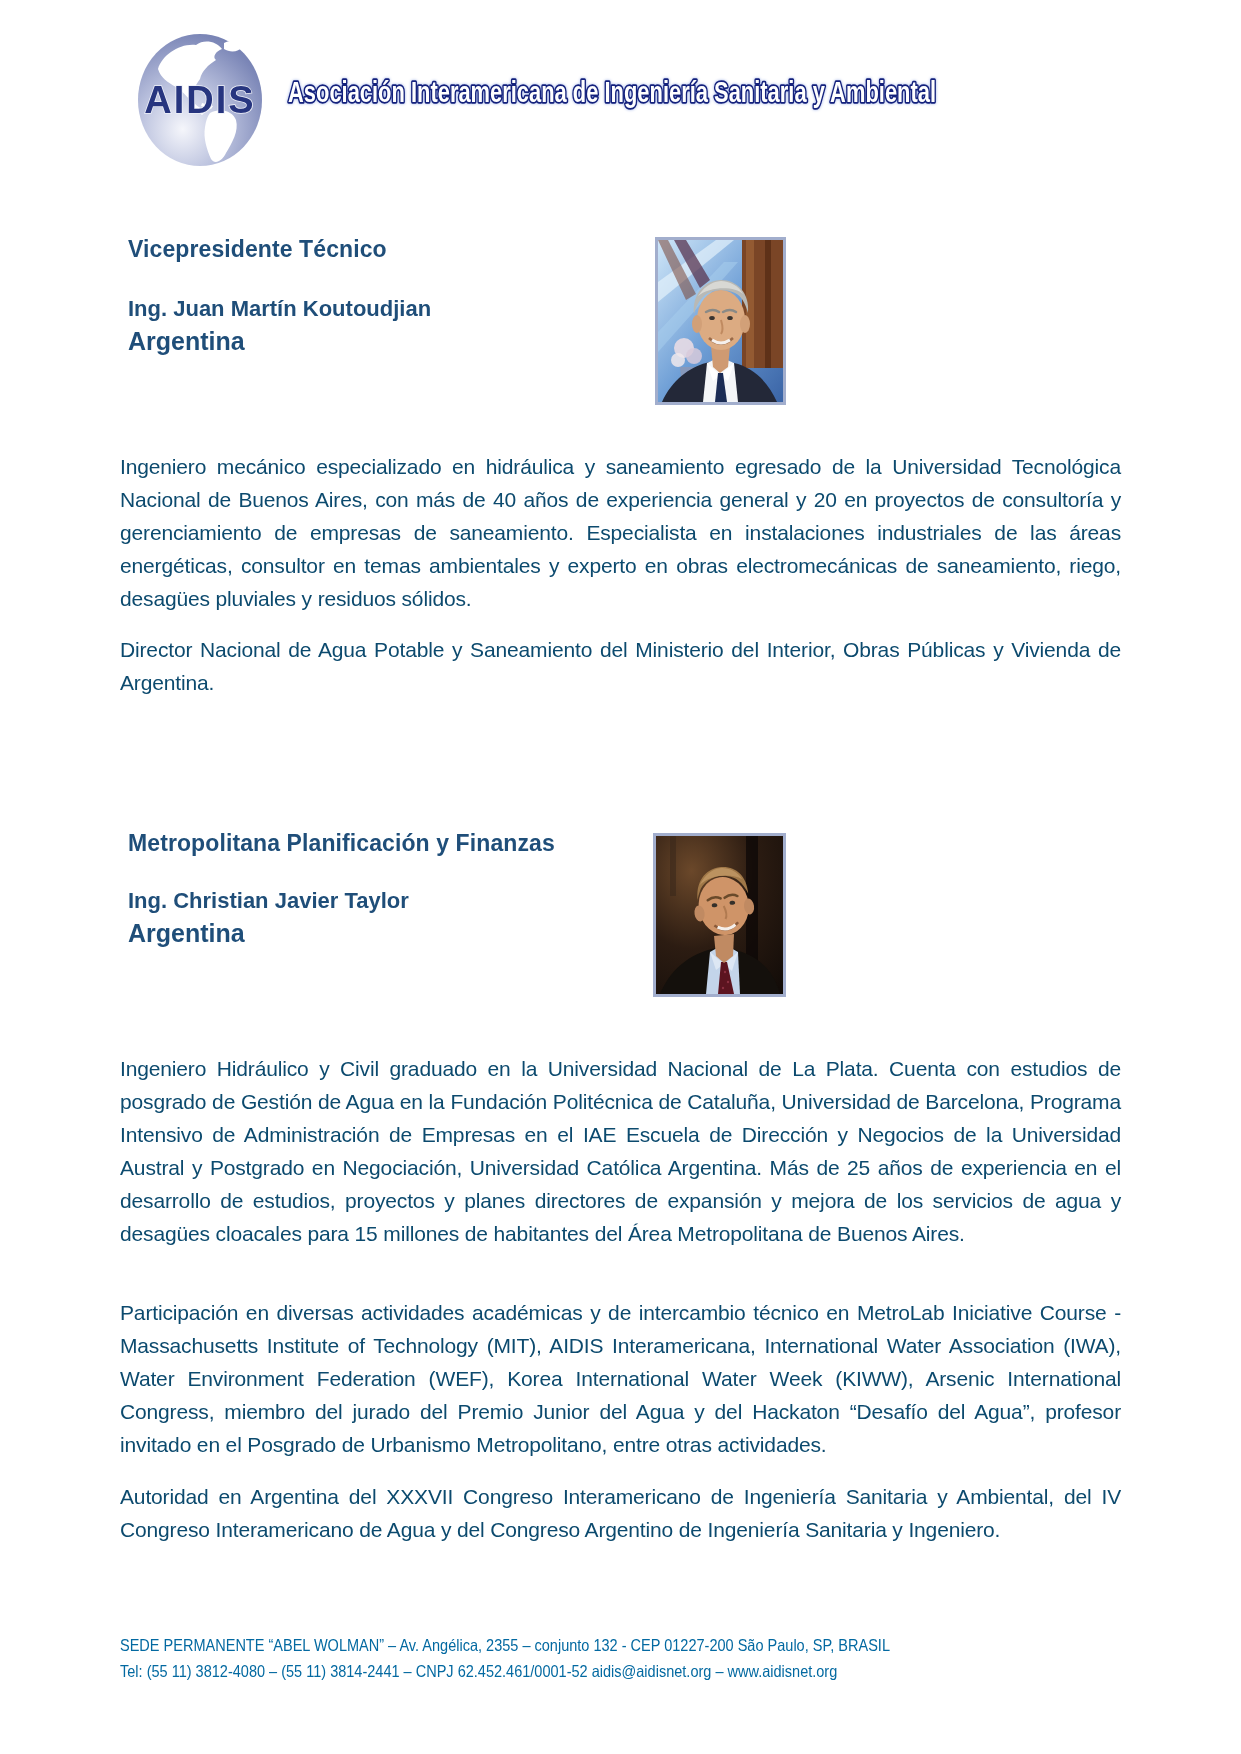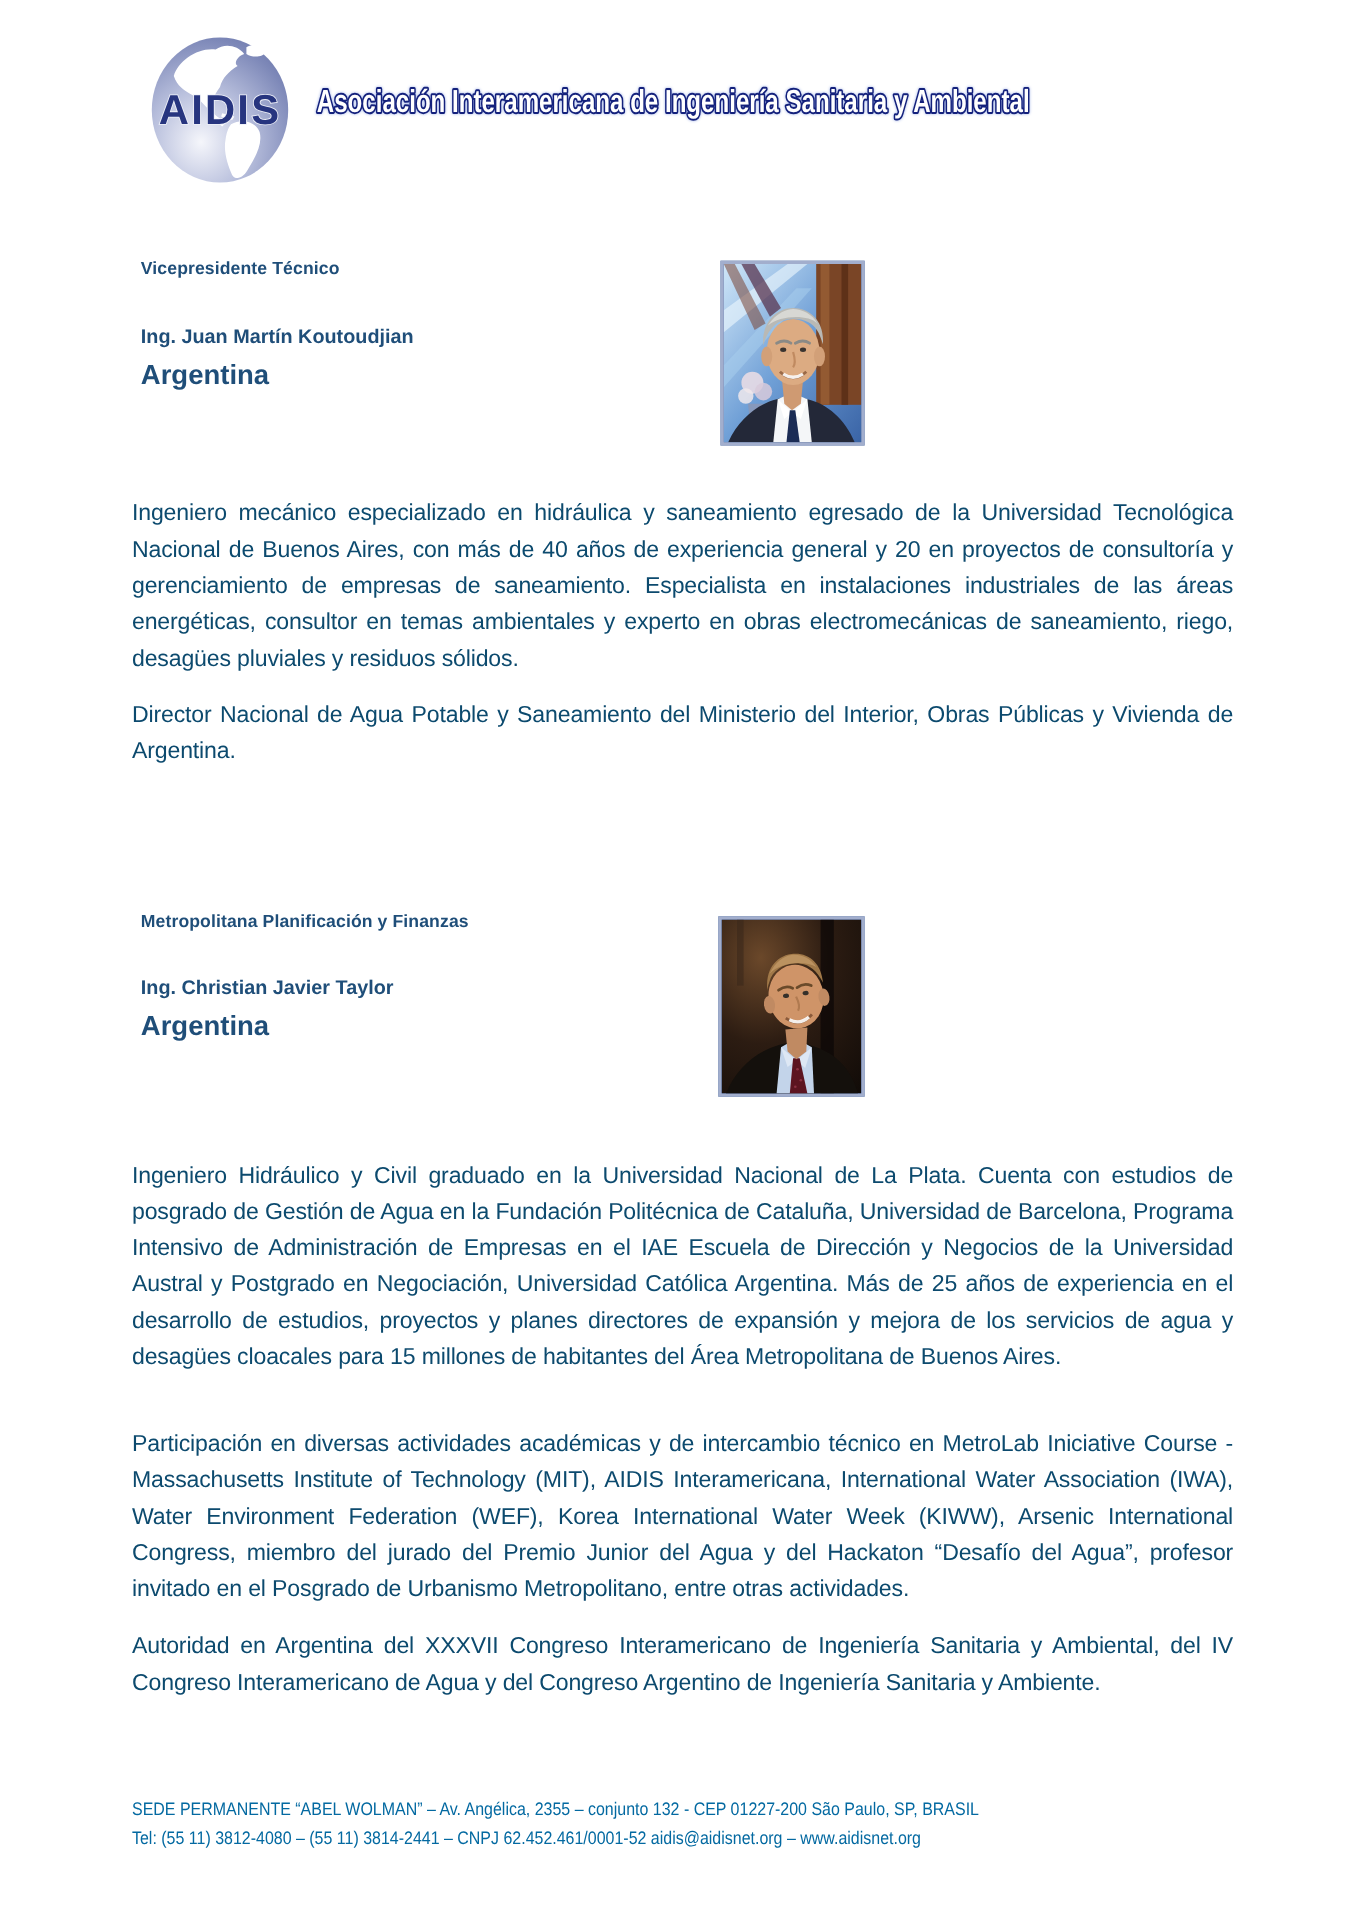--- a/index.html
+++ b/index.html
@@ -10,25 +10,25 @@
     font-family:"Liberation Sans", sans-serif;
     overflow:hidden;
     padding-left:18px;
   }
   
   .logo-svg{position:absolute;left:136px;top:33px;}
   .org-title-svg{position:absolute;left:284px;top:64px;filter:drop-shadow(0 0 1.5px #9db0e6);}
   
   .sec-title{
     position:absolute;left:128px;
-    font-size:16px;font-weight:bold;color:#1F4E79;letter-spacing:0.1px;
+    font-size:23px;font-weight:bold;color:#1F4E79;letter-spacing:0.1px;
   }
   .member-name{
     position:absolute;left:128px;
-    font-size:18px;font-weight:bold;color:#1F4E79;
+    font-size:22px;font-weight:bold;color:#1F4E79;
   }
   .member-country{
     position:absolute;left:128px;
     font-size:25px;font-weight:bold;color:#1F4E79;
   }
   
   .photo{
     position:absolute;
     border:3px solid #a2aecd;
     background:#4a6aa0;
@@ -176,20 +176,20 @@
         <ellipse cx="77" cy="68" rx="2.8" ry="2" fill="#35302a"></ellipse>
         <path d="M68,70 q3,9 0,13" stroke="#b07a50" stroke-width="2" fill="none"></path>
         <path d="M56,88 q12,11 24,0" stroke="#8a5a3a" stroke-width="2.5" fill="none"></path>
         <path d="M59,90 q9,6 18,0" stroke="#ffffff" stroke-width="3" fill="none" opacity="0.9"></path>
       </g>
     </svg>
   </div>
 
   <p class="bio" style="top:1052px;">Ingeniero Hidráulico y Civil graduado en la Universidad Nacional de La Plata. Cuenta con estudios de posgrado de Gestión de Agua en la Fundación Politécnica de Cataluña, Universidad de Barcelona, Programa Intensivo de Administración de Empresas en el IAE Escuela de Dirección y Negocios de la Universidad Austral y Postgrado en Negociación, Universidad Católica Argentina. Más de 25 años de experiencia en el desarrollo de estudios, proyectos y planes directores de expansión y mejora de los servicios de agua y desagües cloacales para 15 millones de habitantes del Área Metropolitana de Buenos Aires.</p>
   <p class="bio" style="top:1296px;">Participación en diversas actividades académicas y de intercambio técnico en MetroLab Iniciative Course - Massachusetts Institute of Technology (MIT), AIDIS Interamericana, International Water Association (IWA), Water Environment Federation (WEF), Korea International Water Week (KIWW), Arsenic International Congress, miembro del jurado del Premio Junior del Agua y del Hackaton “Desafío del Agua”,  profesor invitado en el Posgrado de Urbanismo Metropolitano, entre otras actividades.</p>
-  <p class="bio" style="top:1480px;">Autoridad en Argentina del XXXVII Congreso Interamericano de Ingeniería Sanitaria y Ambiental, del IV Congreso Interamericano de Agua y del Congreso Argentino de Ingeniería Sanitaria y Ambiente.</p>
+  <p class="bio" style="top:1480px;">Autoridad en Argentina del XXXVII Congreso Interamericano de Ingeniería Sanitaria y Ambiental, del IV Congreso Interamericano de Agua y del Congreso Argentino de Ingeniería Sanitaria y Ingeniero.</p>
 
   <div class="footer">
     <div class="footer-line">SEDE PERMANENTE “ABEL WOLMAN” – Av. Angélica, 2355 – conjunto 132  -  CEP 01227-200  São Paulo, SP, BRASIL</div>
     <div class="footer-line">Tel: (55 11) 3812-4080 – (55 11) 3814-2441 – CNPJ 62.452.461/0001-52  aidis@aidisnet.org  –  www.aidisnet.org</div>
   </div>
 
 </div>
 
 </body></html>

